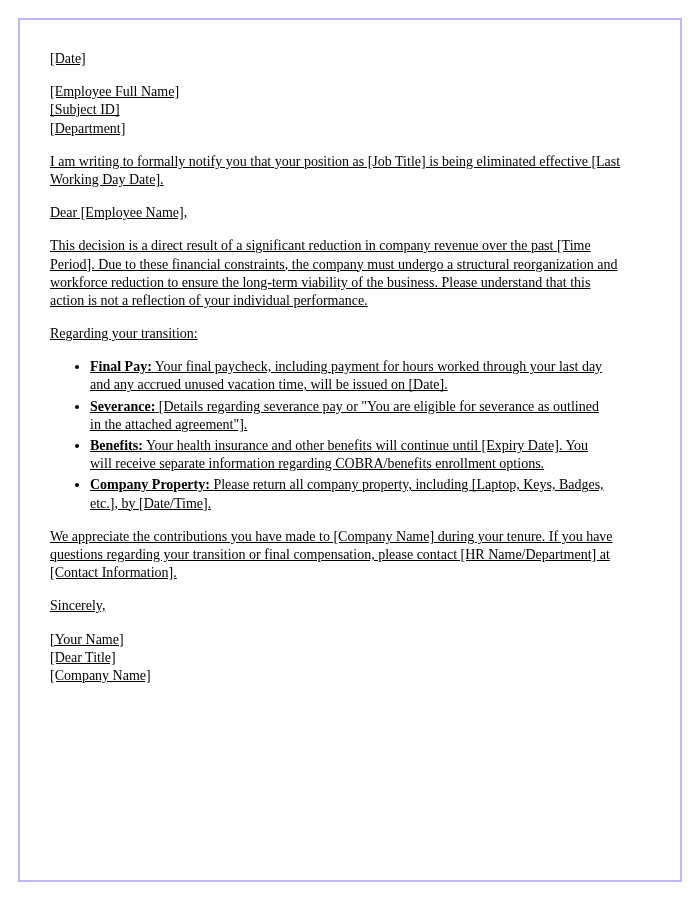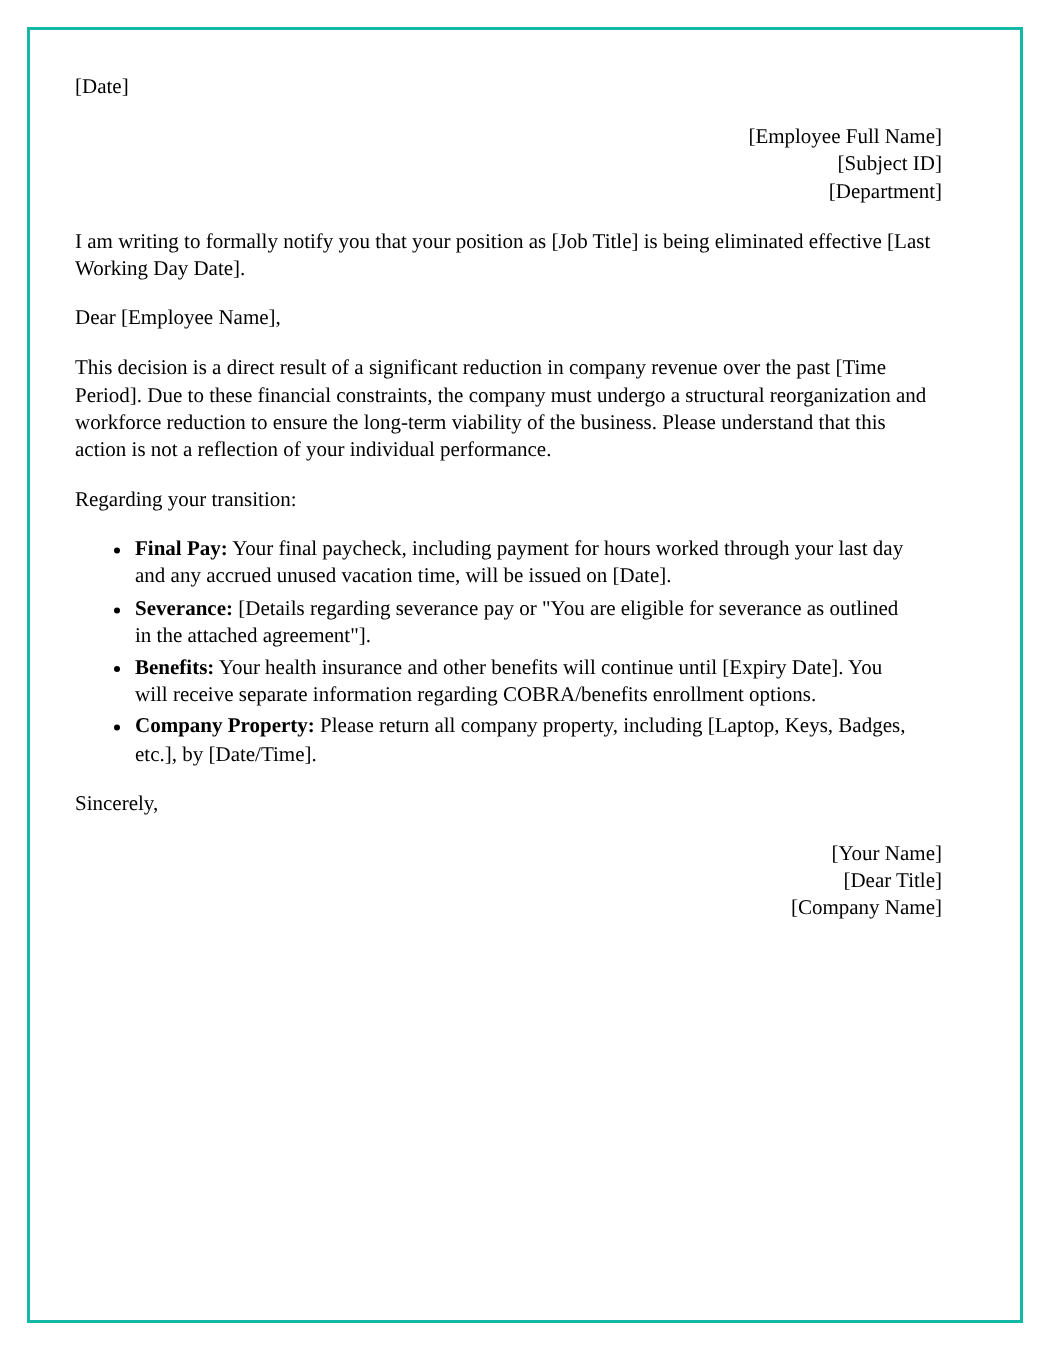--- a/index.html
+++ b/index.html
@@ -13,36 +13,36 @@
     position: relative;
     font-family: "Liberation Serif", serif;
     color: #000000;
   }
   .sheet {
     position: absolute;
     left: 18px;
     top: 18px;
     right: 18px;
     bottom: 18px;
-    border: 2px solid #14b8a6;
+    border: 2px solid #c4b5fd;
     box-sizing: border-box;
     padding: 30px 52px 12px 30px;
     font-size: 14px;
     line-height: 1.3;
     overflow: hidden;
+    text-decoration: underline;
   }
   .para {
     margin: 0 0 15px 0;
   }
   .line-block div {
     margin: 0;
   }
   .line-block {
     margin: 0 0 15px 0;
-    text-align: right;
   }
   .subject {
     font-weight: bold;
   }
   ul.transition-list {
     margin: 0 0 15px 0;
     padding-left: 40px;
   }
   ul.transition-list li {
     margin: 0 16px 3px 0;
@@ -85,20 +85,21 @@
     <li>
       <span class="bullet-label">Benefits:</span>
       <span>Your health insurance and other benefits will continue until [Expiry Date]. You will receive separate information regarding COBRA/benefits enrollment options.</span>
     </li>
     <li>
       <span class="bullet-label">Company Property:</span>
       <span>Please return all company property, including [Laptop, Keys, Badges, etc.], by [Date/Time].</span>
     </li>
   </ul>
 
+  <p class="para">We appreciate the contributions you have made to [Company Name] during your tenure. If you have questions regarding your transition or final compensation, please contact [HR Name/Department] at [Contact Information].</p>
 
   <p class="para">Sincerely,</p>
 
   <div class="line-block">
     <div>[Your Name]</div>
     <div>[Dear Title]</div>
     <div>[Company Name]</div>
   </div>
 
 </div>

